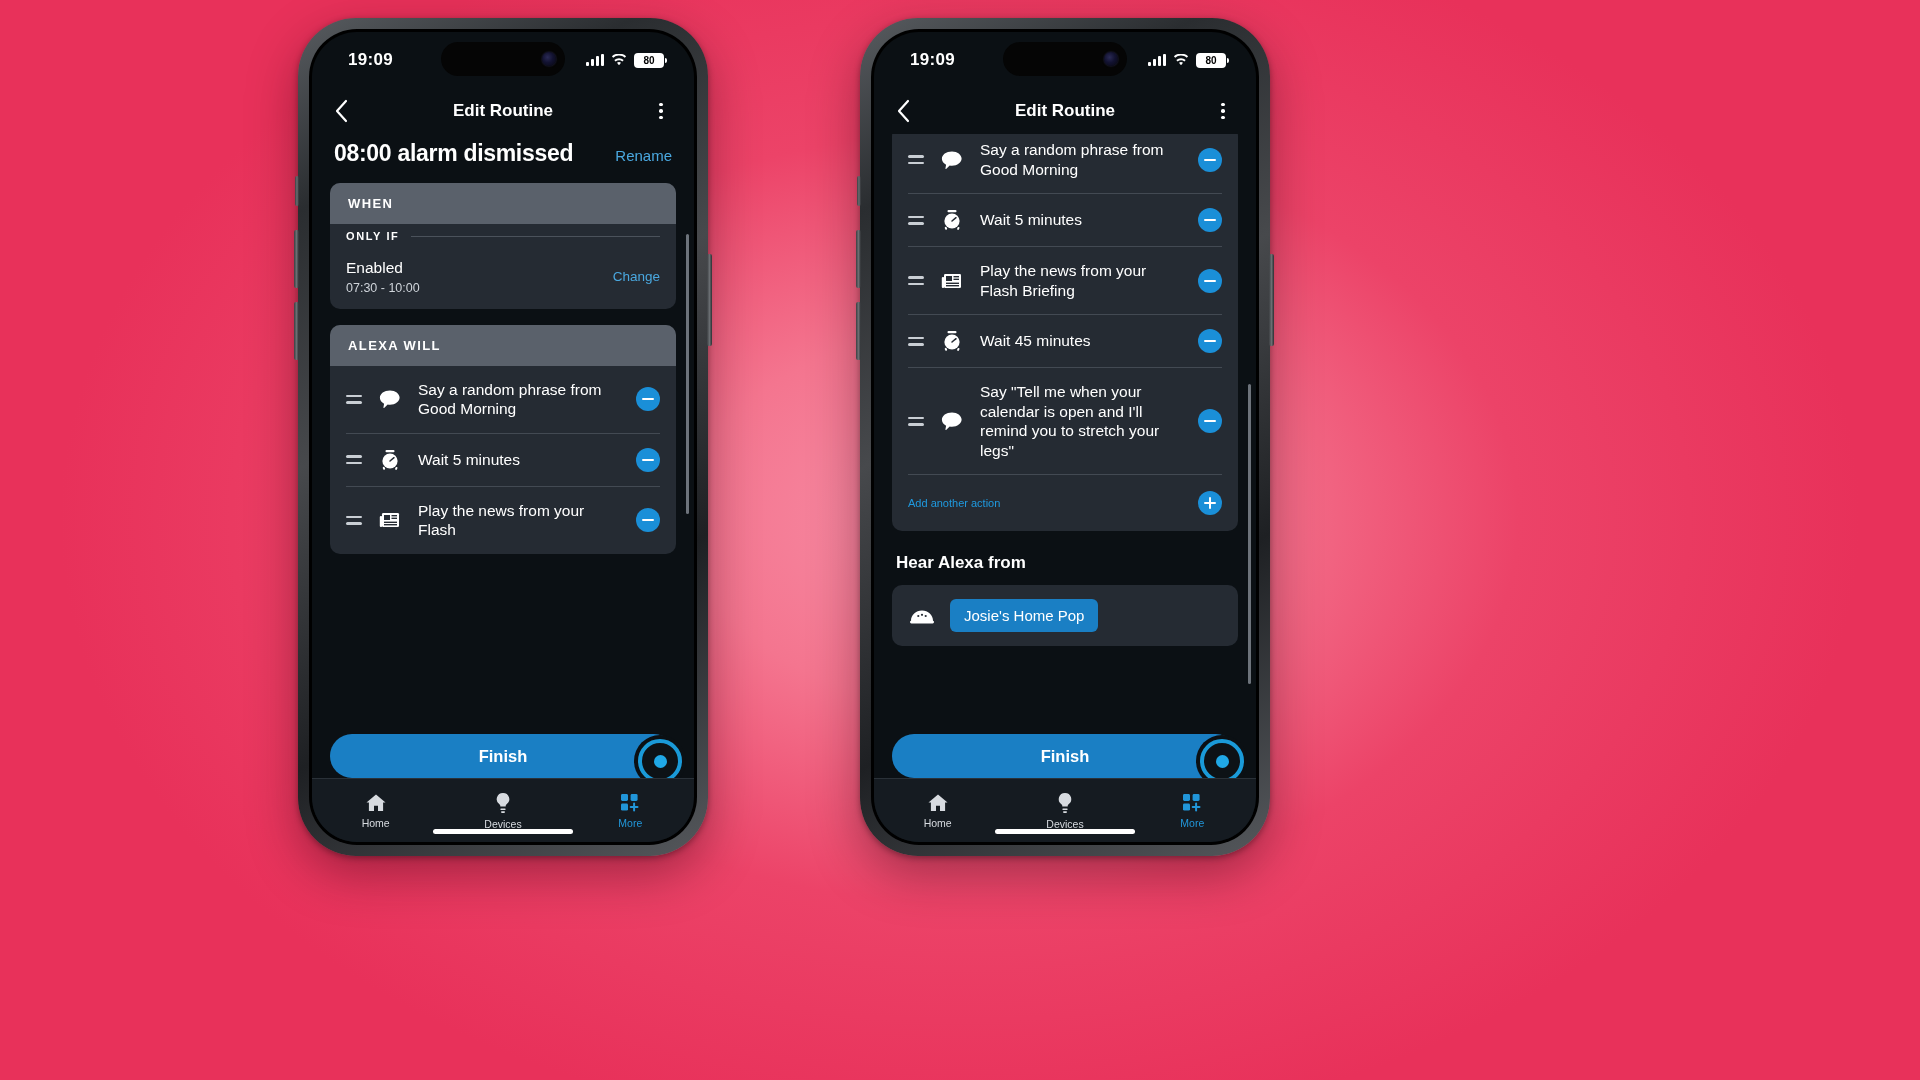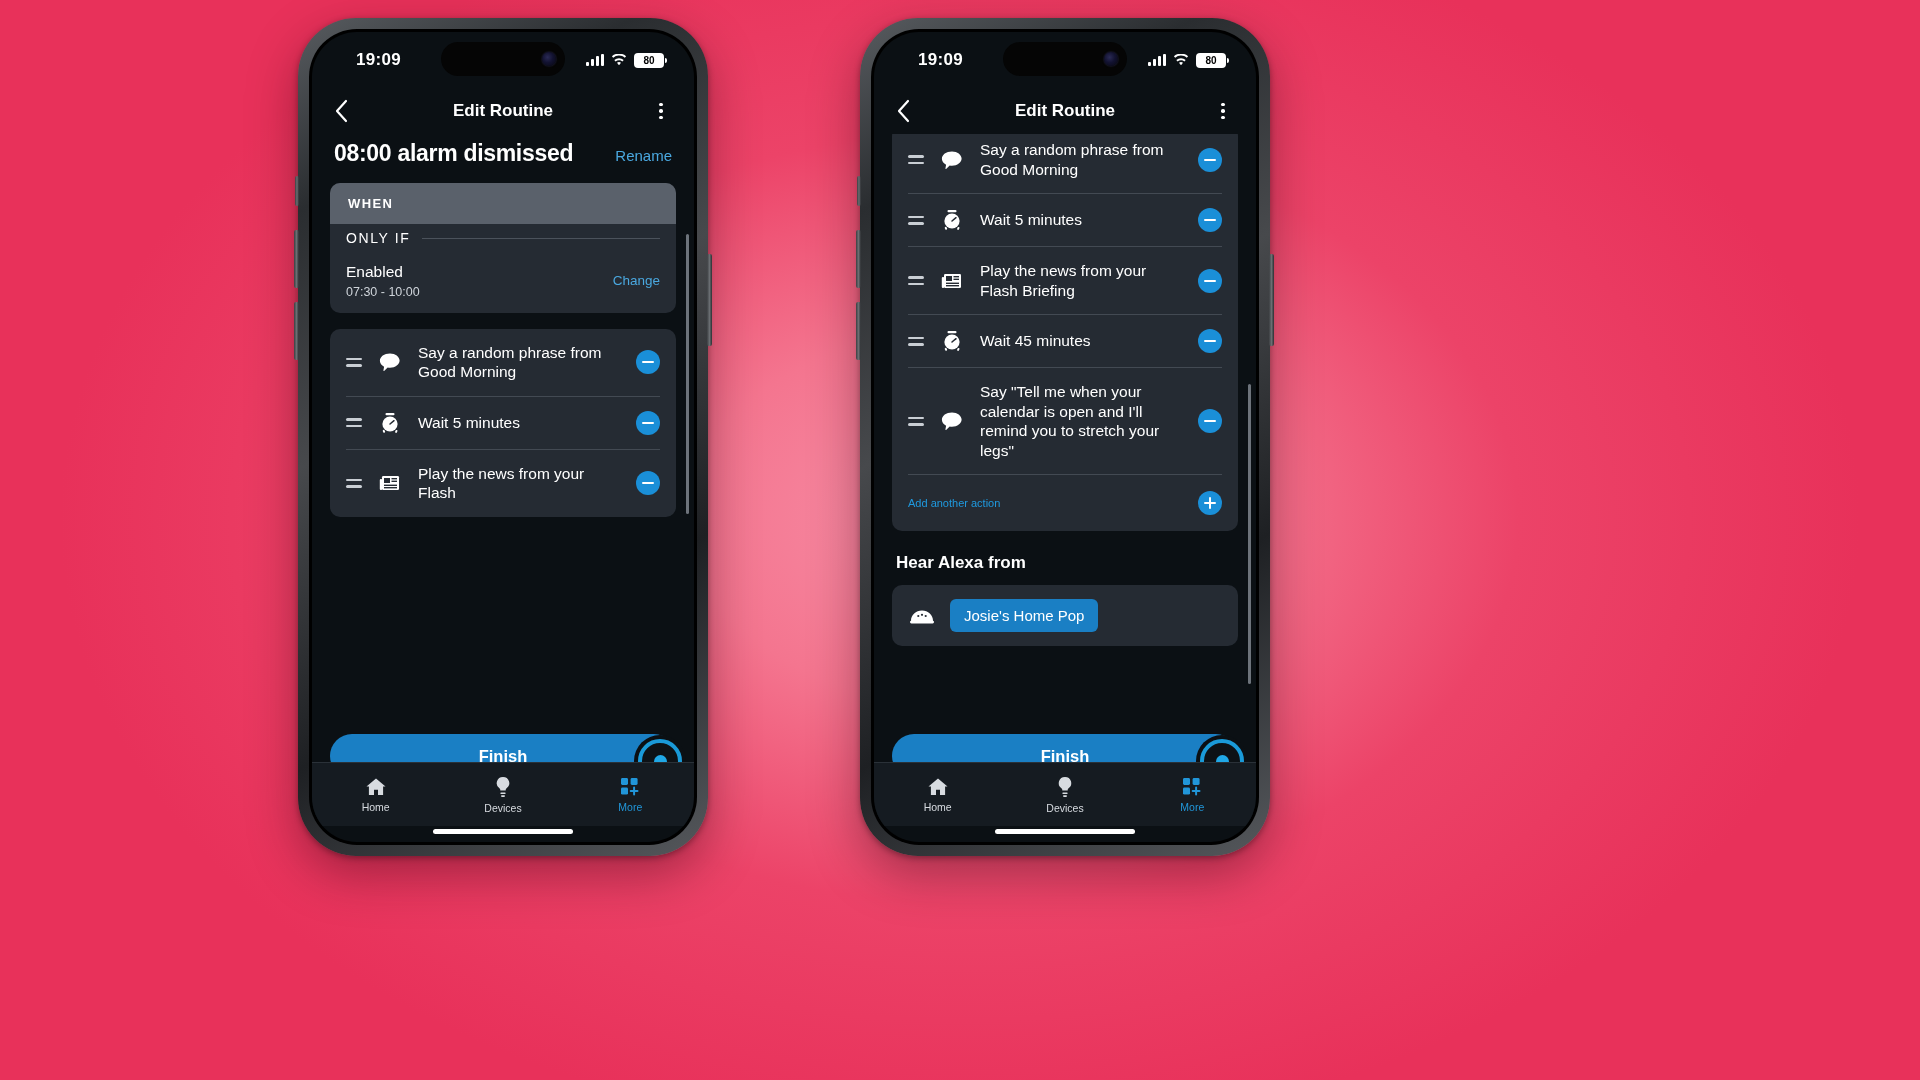--- a/index.html
+++ b/index.html
@@ -48,21 +48,21 @@
   .btn-left-down  { left: -4px; width: 5px; height: 58px; top: 284px; }
   .btn-right-pwr  { right: -4px; width: 5px; height: 92px; top: 236px; }
 
   
   .statusbar {
     position: relative; height: 56px;
     display: flex; align-items: center;
     padding: 0 30px;
     color: #fff;
   }
-  .sb-time { font-size: 17px; font-weight: 700; letter-spacing: .3px; margin-left: 14px; }
+  .sb-time { font-size: 17px; font-weight: 700; letter-spacing: .3px; margin-left: 6px; }
   .sb-right { margin-left: auto; display: flex; align-items: center; gap: 7px; }
   .dynamic-island {
     position: absolute; left: 50%; transform: translateX(-50%);
     top: 10px; width: 124px; height: 34px;
     background: #050505; border-radius: 20px;
   }
   .di-cam {
     position: absolute; right: 9px; top: 50%; transform: translateY(-50%);
     width: 14px; height: 14px; border-radius: 50%;
     background: radial-gradient(circle at 40% 38%, #2a2a55 0%, #121230 45%, #07070f 100%);
@@ -147,21 +147,21 @@
     display:flex; align-items:center; justify-content:center;
     font-size: 17px; font-weight: 700; line-height: 1;
   }
   .grip { flex: 0 0 16px; width: 16px; display:flex; flex-direction:column; gap:4px; }
   .grip i { display:block; height: 2.5px; background: #c9ced4; border-radius: 2px; }
 
   .onlyif {
     display:flex; align-items:center; gap: 12px;
     padding: 6px 16px 2px 16px;
   }
-  .onlyif span { color:#fff; font-size: 14px; font-weight: 400; letter-spacing: 1.6px; }
+  .onlyif span { color:#fff; font-size: 11px; font-weight: 700; letter-spacing: 1.6px; }
   .onlyif .line { flex:1; height:1px; background:#4b525b; }
   .sep { height:1px; background:#434a53; margin: 0 16px; }
 
   .change-link { color:#4aa8e0; font-size: 13.5px; margin-left:auto; }
 
   .add-action {
     display:flex; align-items:center; padding: 16px; 
   }
   .add-action .lbl { color:#1f9ae0; font-size: 11px; }
 
@@ -191,21 +191,21 @@
   .alexa-orb .ring {
     width: 44px; height: 44px; border-radius:50%;
     border: 4px solid #1a9ad8;
     background: #0d1216;
     display:flex; align-items:center; justify-content:center;
   }
   .alexa-orb .dot { width: 13px; height: 13px; border-radius:50%; background:#20a8e6; }
 
   
   .tabbar {
-    position:absolute; left:0; right:0; bottom:16px; height: 64px;
+    position:absolute; left:0; right:0; bottom:0; height: 64px;
     background:#151b21; border-top: 1px solid #2a3138;
     display:flex; align-items:center;
   }
   .tab { flex:1; display:flex; flex-direction:column; align-items:center; gap:4px; color:#d7dbe0; }
   .tab .t-label { font-size: 10.5px; }
   .tab.active { color:#2196d9; }
   .tab.active .t-label { color:#2196d9; }
   .home-indicator {
     position:absolute; bottom: 8px; left:50%; transform:translateX(-50%);
     width: 140px; height: 5px; border-radius: 3px; background:#fff;
@@ -280,20 +280,21 @@
               <div class="row">
                 <div class="row-text">
                   <div class="row-title">Enabled</div>
                   <div class="row-sub">07:30 - 10:00</div>
                 </div>
                 <div class="change-link">Change</div>
               </div>
             </div>
 
             <div class="card">
+              <div class="card-hdr">ALEXA WILL</div>
 
               <div class="row">
                 <div class="grip">
                     <i></i>
                     <i></i>
                   </div>
                 <div class="row-icon">
                   <svg class="icon-svg" width="22" height="20" viewBox="0 0 22 20">
                       <path d="M11 1.4c5.3 0 9.6 3.2 9.6 7.2 0 4-4.3 7.2-9.6 7.2-.8 0-1.6-.1-2.3-.2l-3.6 3.3c-.3.3-.8 0-.7-.4l.7-3.7C2.6 13.6.9 11.3.9 8.6.9 4.6 5.2 1.4 11 1.4z" fill="#fff"></path>
                     </svg>

